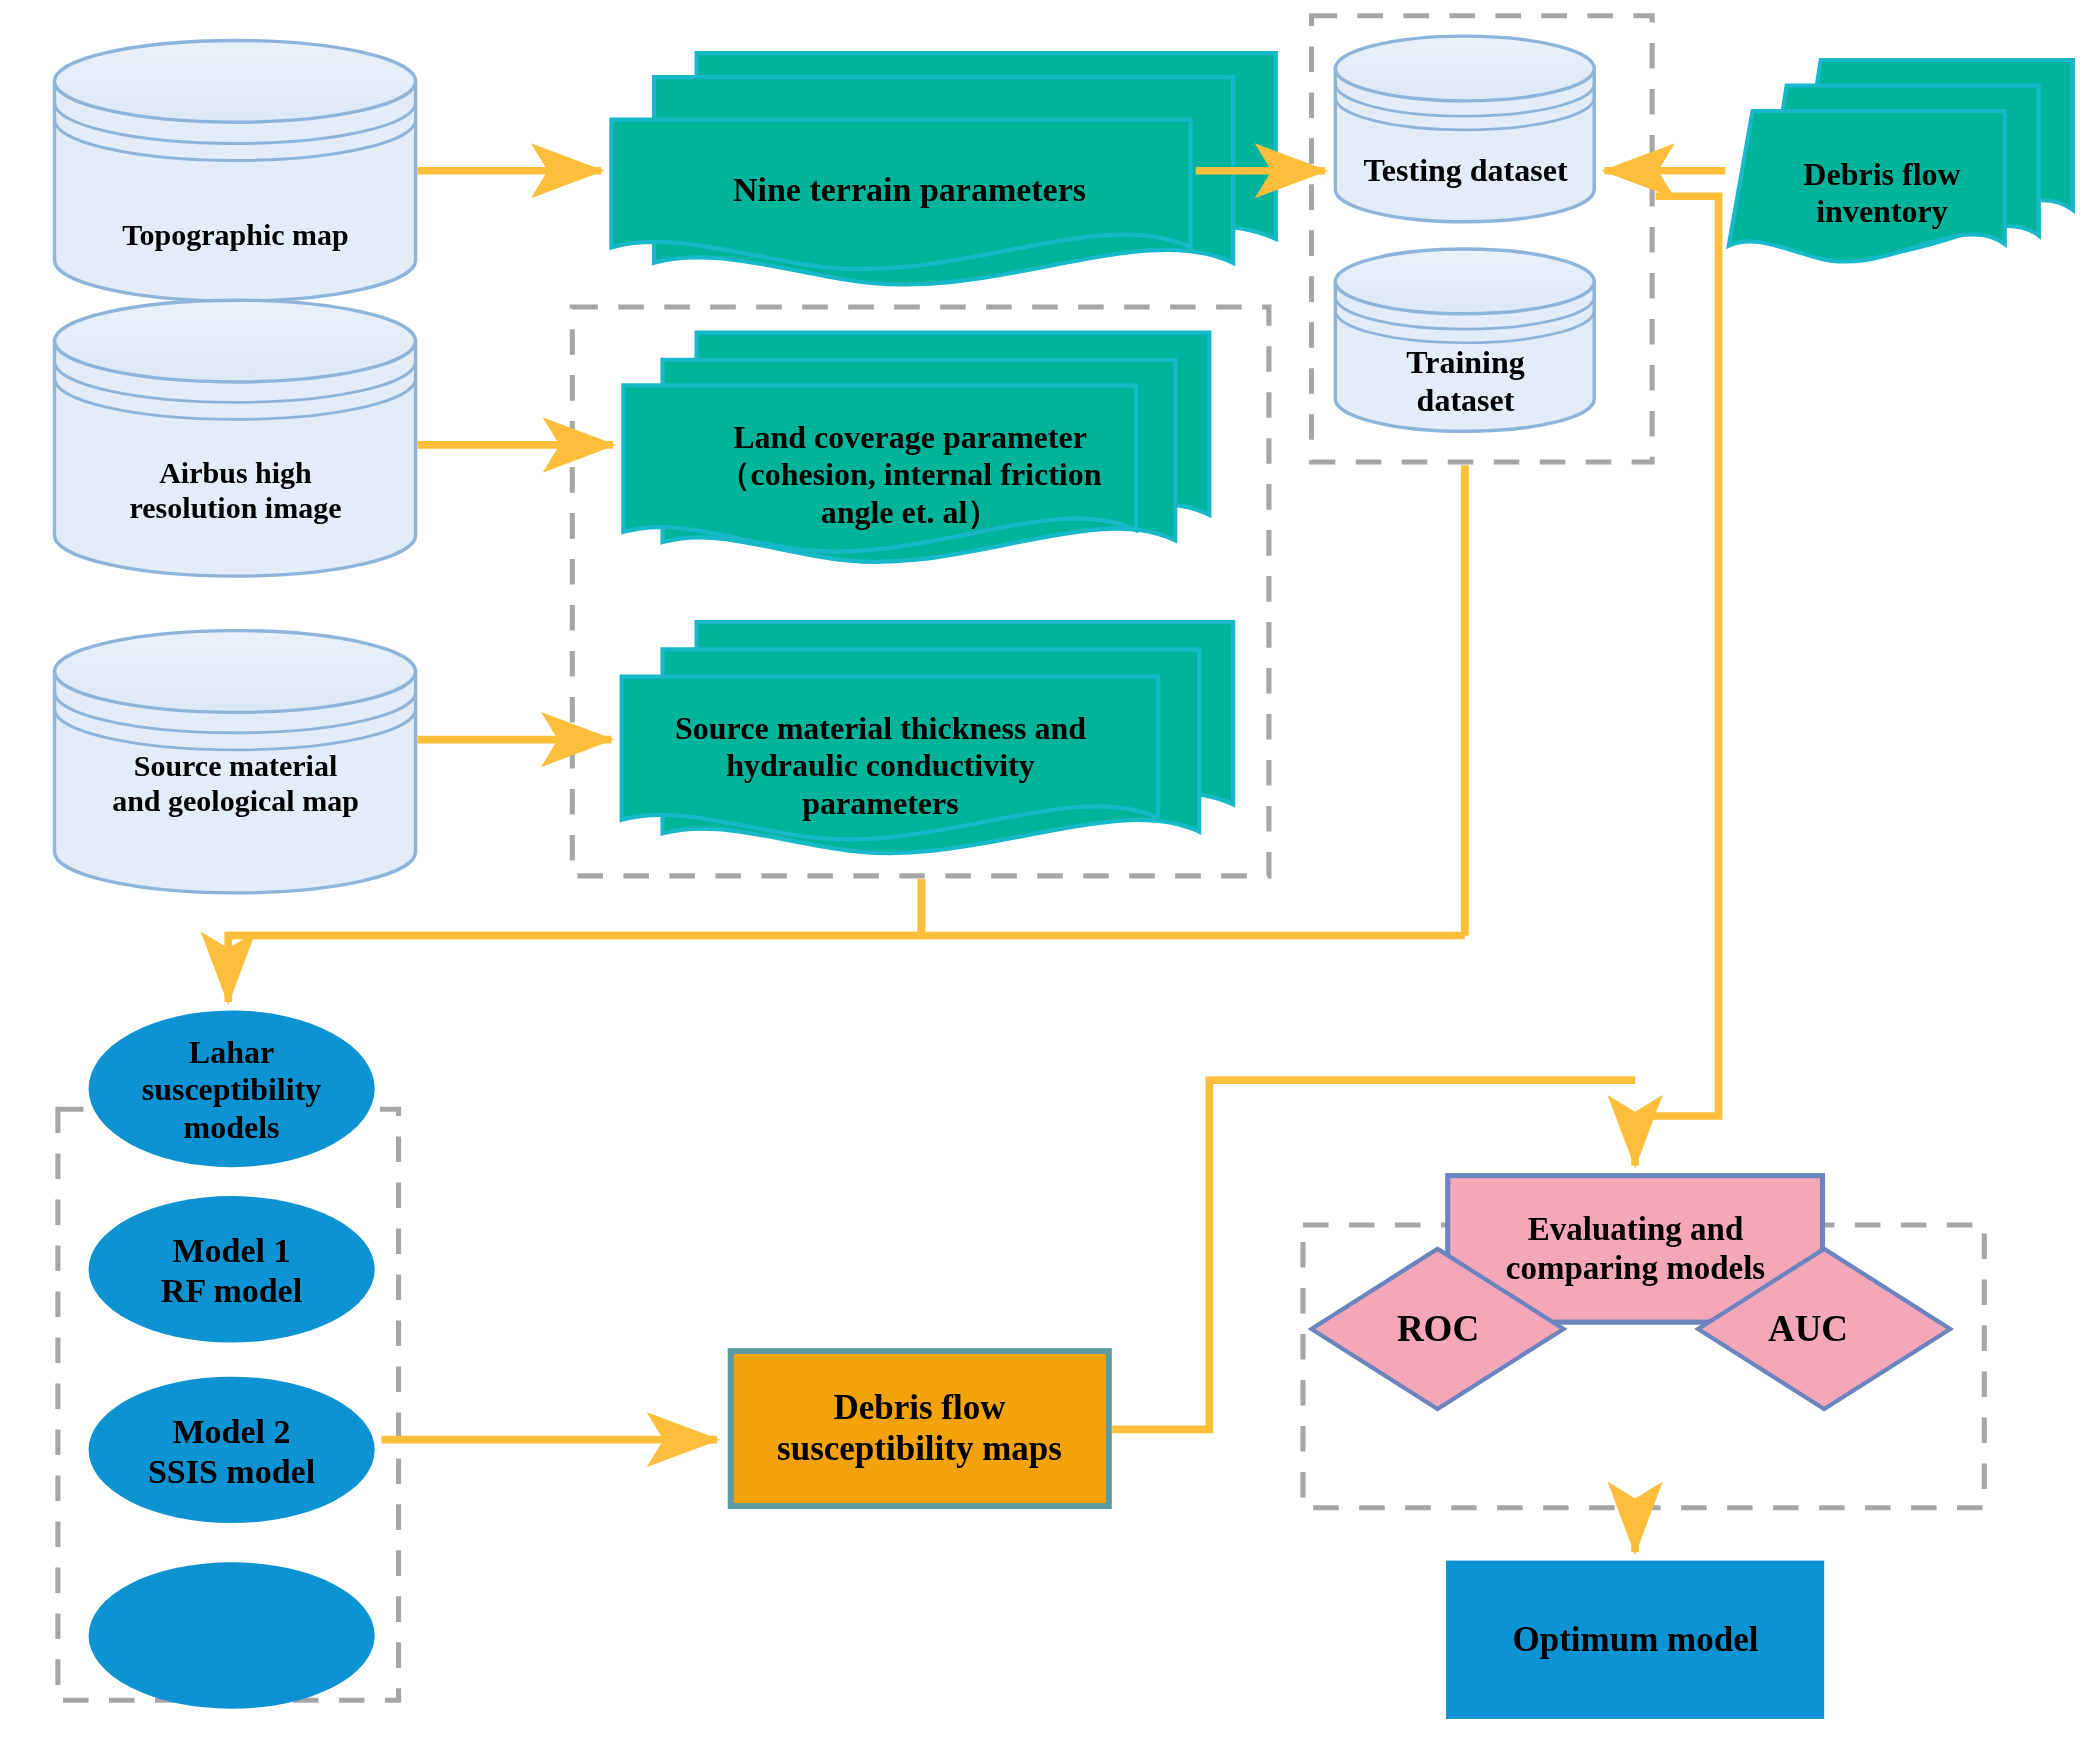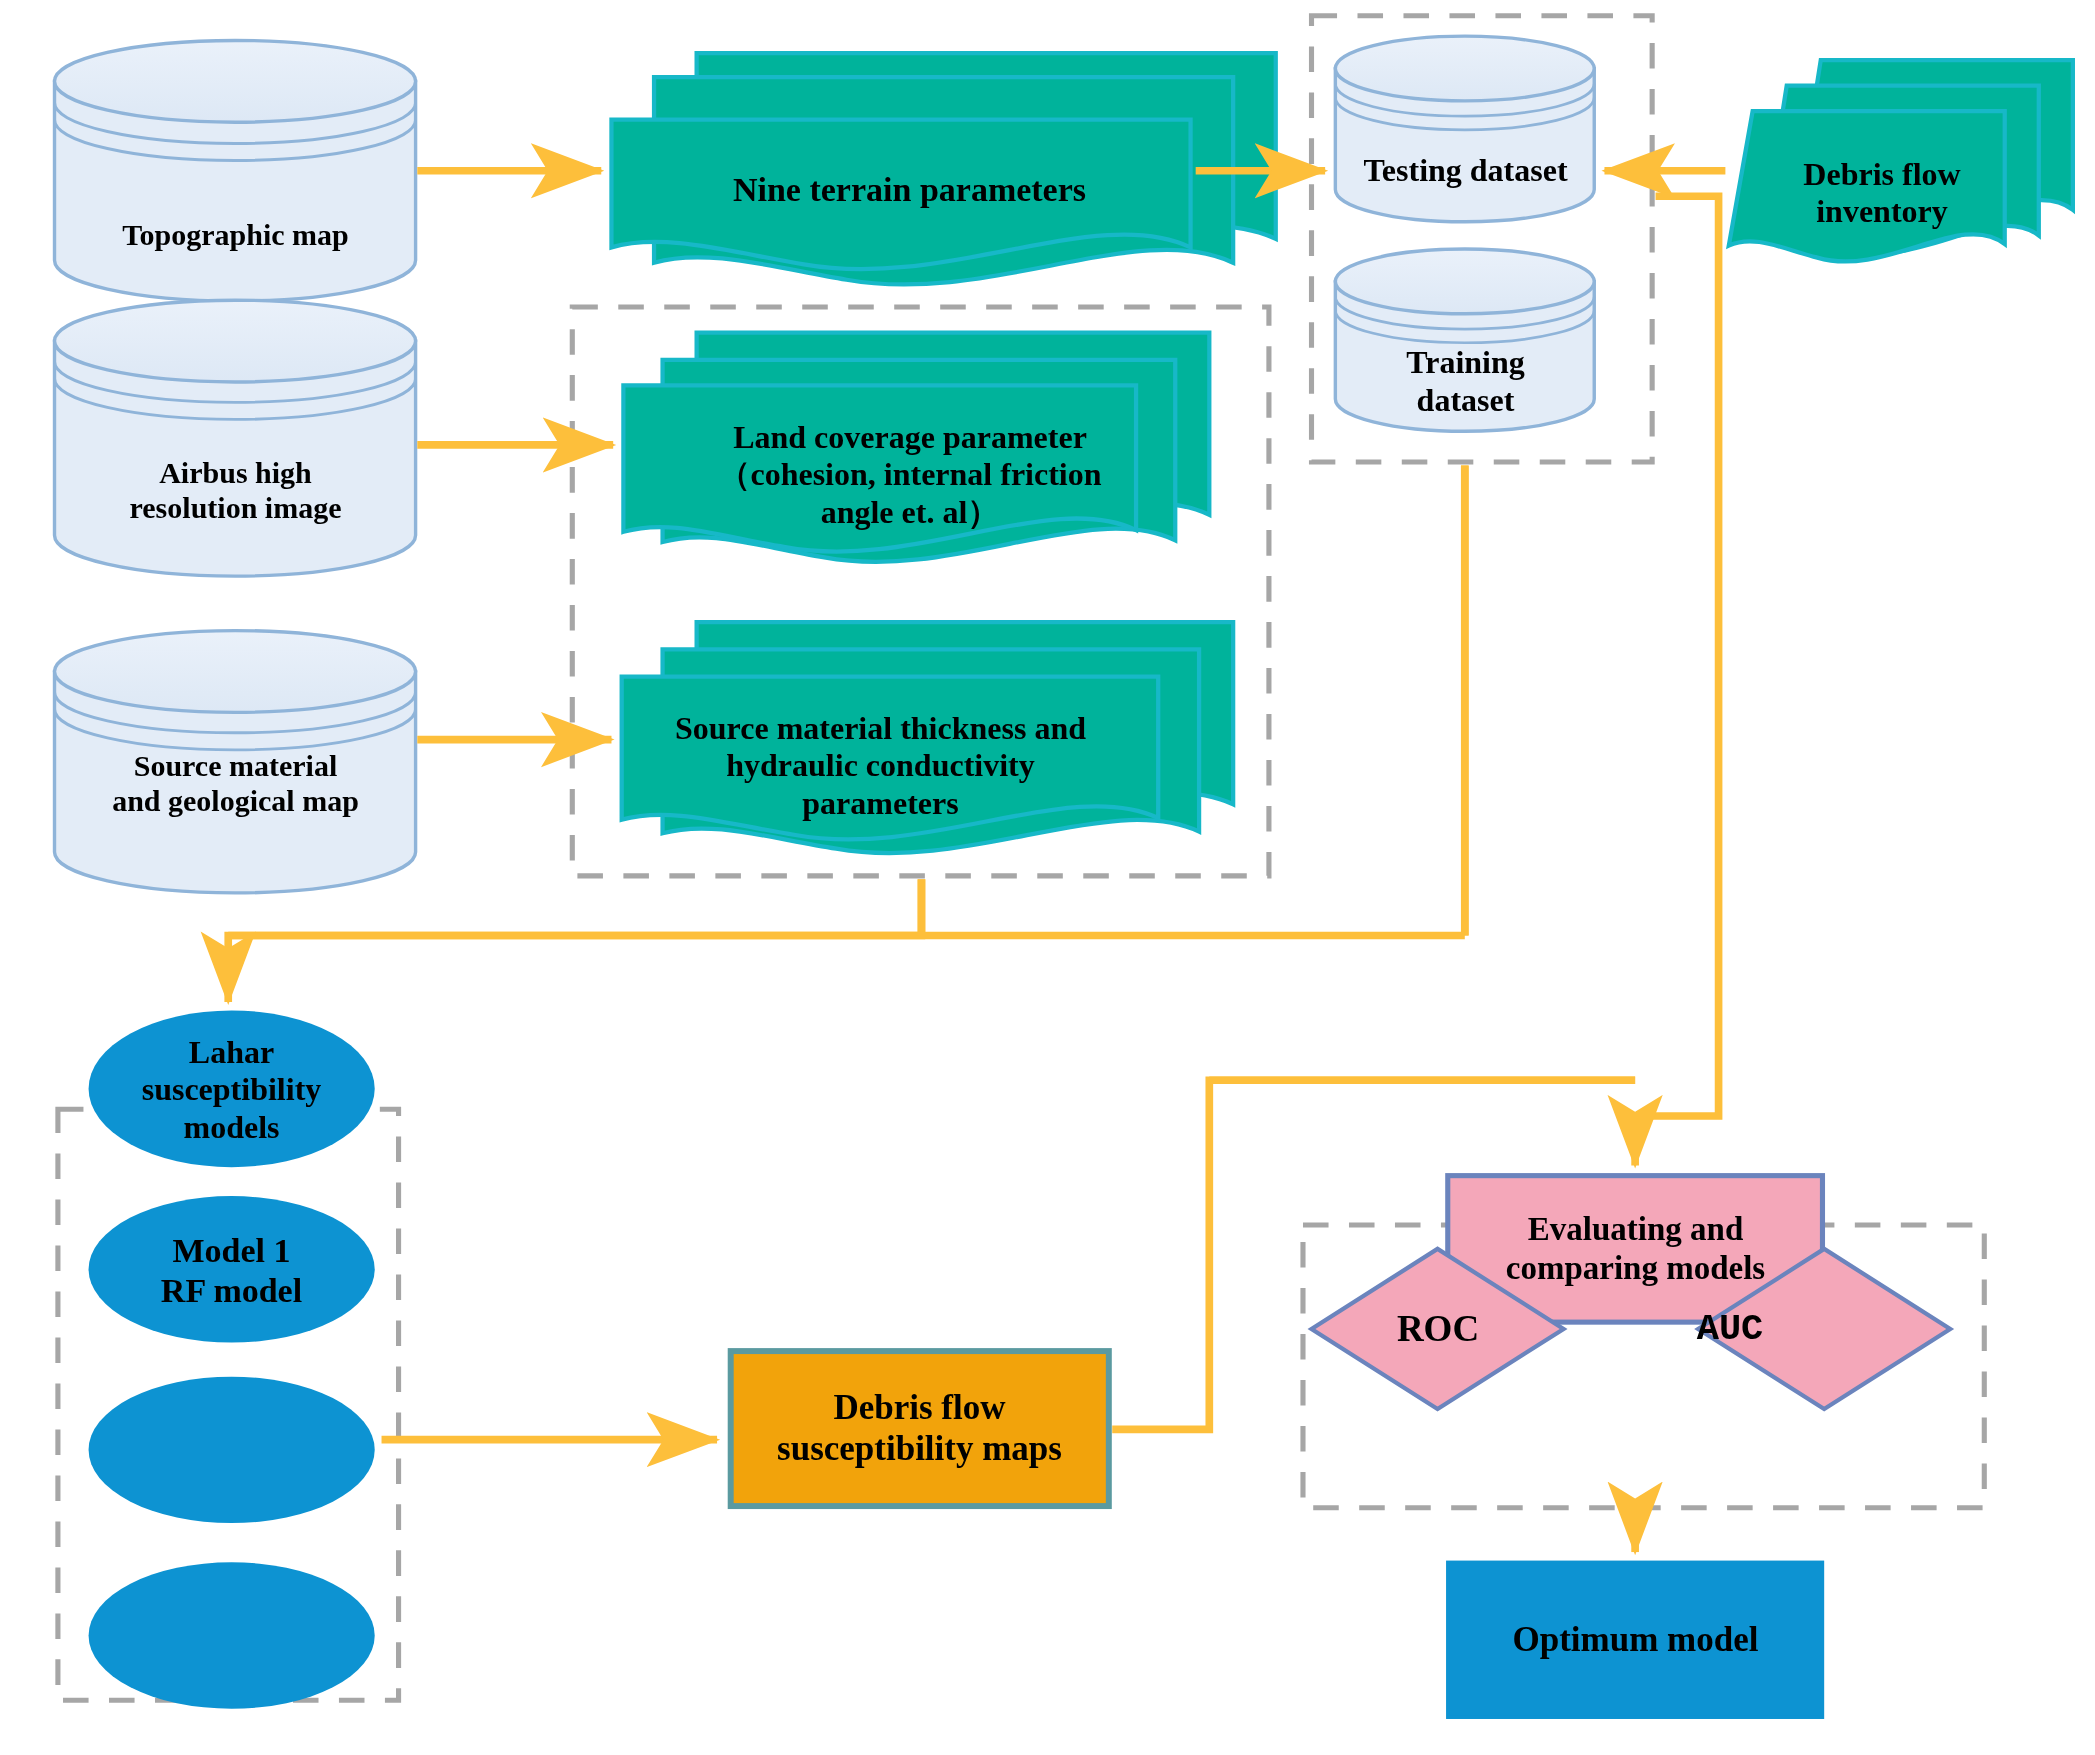--- a/index.html
+++ b/index.html
@@ -195,28 +195,30 @@
   <div class="lbl lbl-doc-sm" style="left:1760px;top:147px;width:244px;height:92px;">Debris flow
 inventory</div>
 
   <div class="lbl lbl-ell" style="left:95px;top:1026px;width:273px;height:128px;font-size:32px;">Lahar
 susceptibility
 models</div>
 
   <div class="lbl lbl-ell" style="left:95px;top:1223px;width:273px;height:95px;">Model 1
 RF model</div>
 
+  <div class="lbl lbl-ell" style="left:95px;top:1404px;width:273px;height:95px;">Model 2
+SSIS model</div>
 
 
   <div class="lbl lbl-rect" style="left:734px;top:1368px;width:371px;height:121px;">Debris flow
 susceptibility maps</div>
 
   <div class="lbl lbl-rect" style="left:1450px;top:1189px;width:371px;height:119px;font-size:33px;">Evaluating and
 comparing models</div>
 
   <div class="lbl lbl-dia" style="left:1336px;top:1305px;width:204px;height:48px;">ROC</div>
 
-  <div class="lbl lbl-dia" style="left:1628px;top:1305px;width:204px;height:48px;font-family:Liberation Mono, monospace;">AUC</div>
+  <div class="lbl lbl-dia" style="left:1706px;top:1305px;width:204px;height:48px;">AUC</div>
 
   <div class="lbl lbl-rect" style="left:1450px;top:1612px;width:371px;height:56px;">Optimum model</div>
 
 </div>
 
 
 </body></html>

